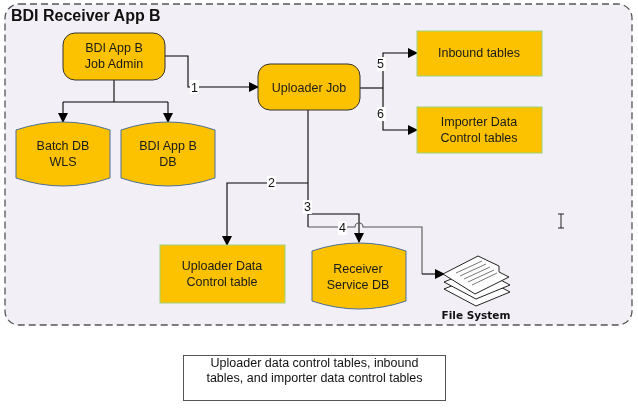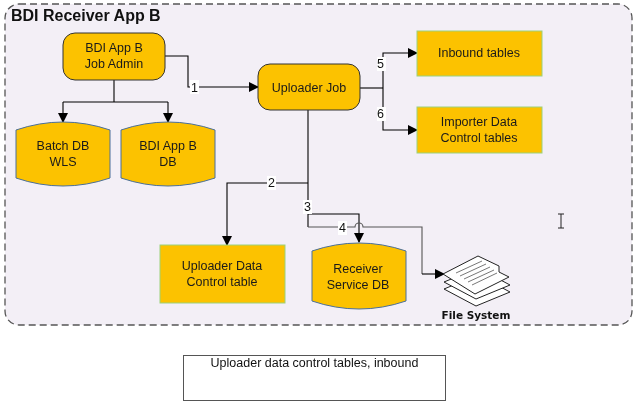--- a/index.html
+++ b/index.html
@@ -136,13 +136,14 @@
 
   <g stroke="#222" stroke-width="1" fill="none">
     <line x1="561" y1="214" x2="561" y2="228"></line>
     <line x1="558" y1="214" x2="564" y2="214"></line>
     <line x1="558" y1="228" x2="564" y2="228"></line>
   </g>
 </svg>
 
 <div class="note">
   <span>Uploader data control tables,  inbound</span>
+  <span>tables, and importer data control tables</span>
 </div>
 
 </body></html>

